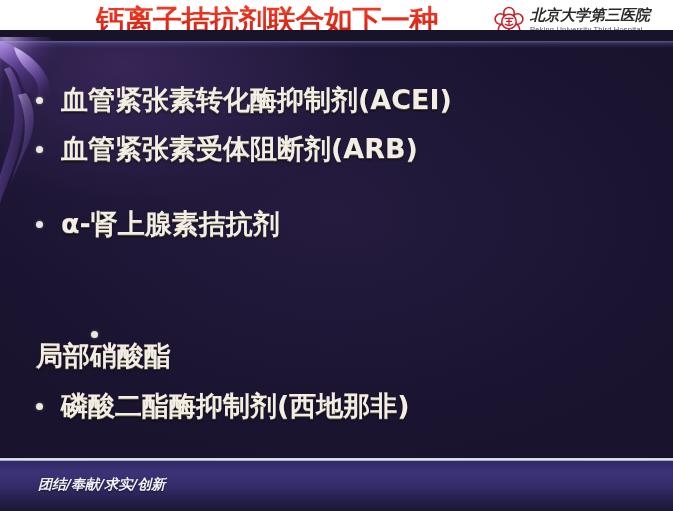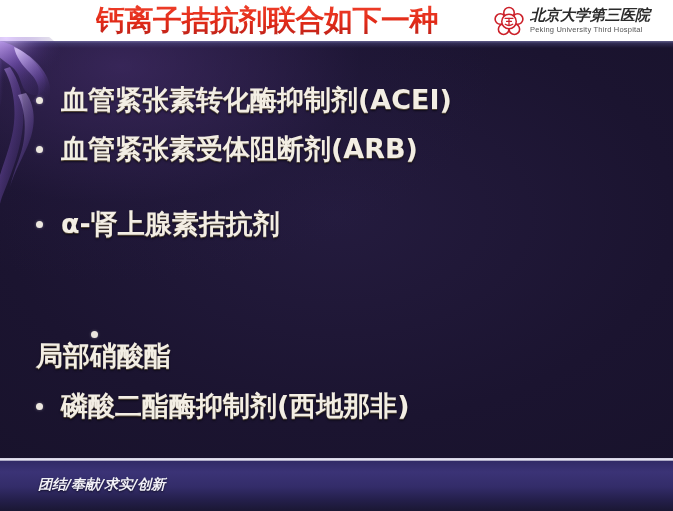--- a/index.html
+++ b/index.html
@@ -14,21 +14,21 @@
     overflow: hidden;
     font-family: "Liberation Sans", "DejaVu Sans", sans-serif;
     background: #181329;
   }
 
   
   #header {
     position: absolute;
     left: 0; top: 0;
     width: 673px;
-    height: 41px;
+    height: 30px;
     background: #ffffff;
     overflow: hidden;
   }
   #header-title {
     position: absolute;
     left: 96px;
     top: 2px;
     width: 370px;
     height: 36px;
     line-height: 36px;

